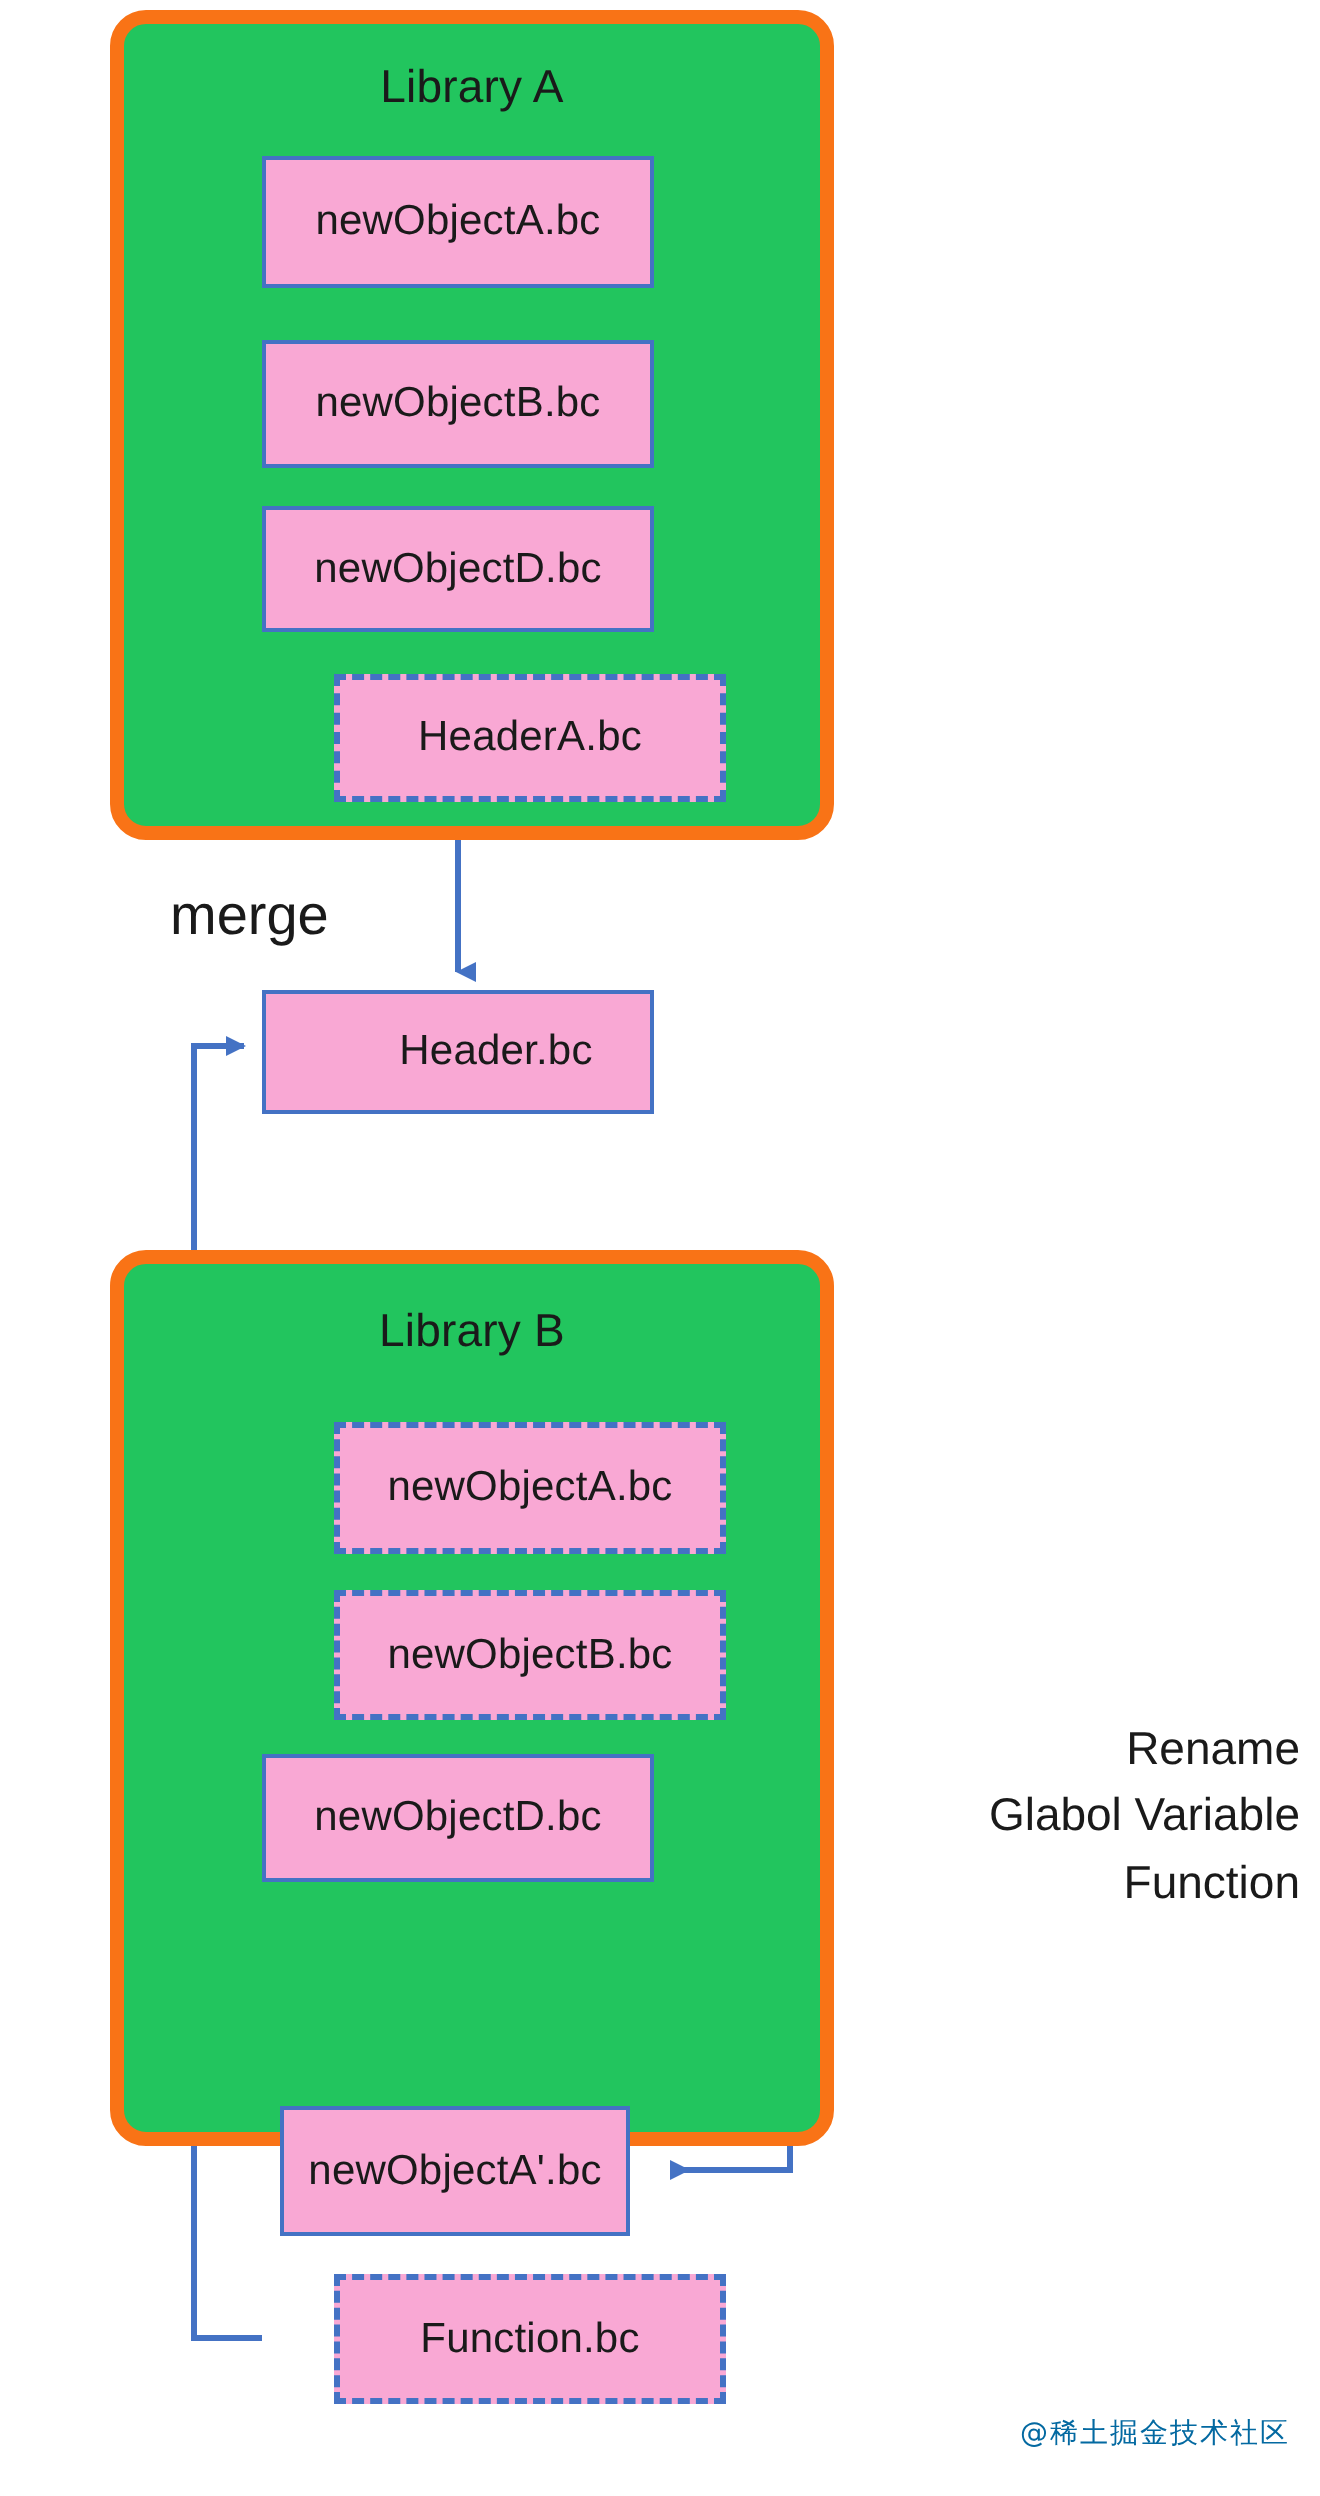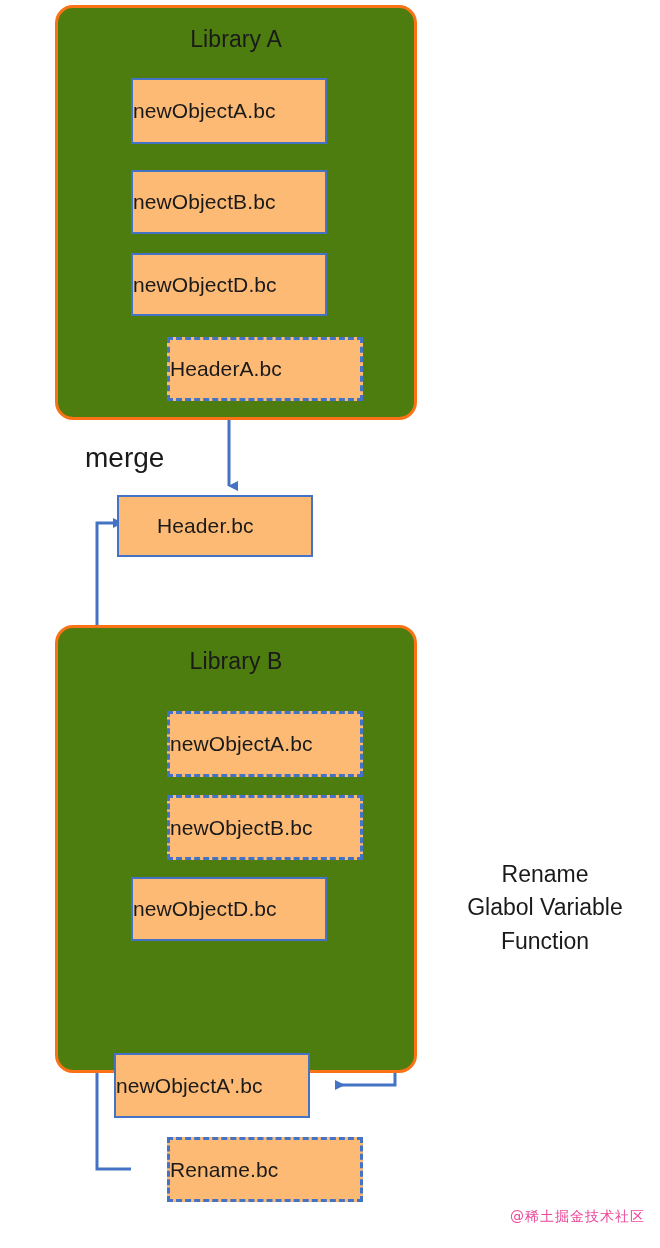--- a/index.html
+++ b/index.html
@@ -21,41 +21,41 @@
     position: absolute;
     left: 0;
     top: 0;
     width: 660px;
     height: 1248px;
     pointer-events: none;
   }
   .library {
     position: absolute;
     box-sizing: border-box;
-    background: #4d7c0f;
-    border: 3px solid #f97316;
+    background: #22c55e;
+    border: 7px solid #f97316;
     border-radius: 18px;
   }
   .library-title {
     position: absolute;
     left: 0;
     right: 0;
     text-align: center;
     font-size: 23px;
     color: #1a1a1a;
     letter-spacing: .1px;
   }
   .node {
     position: absolute;
     box-sizing: border-box;
-    background: #fdba74;
+    background: #f9a8d4;
     border: 2px solid #4472c4;
     display: flex;
     align-items: center;
-    justify-content: flex-start;
+    justify-content: center;
     font-size: 21px;
     color: #1a1a1a;
     letter-spacing: .1px;
   }
   .node.dashed {
     border-style: dashed;
     border-width: 3px;
     margin-left: 36px;
   }
   .plain-label {
@@ -66,21 +66,21 @@
   .side-note {
     position: absolute;
     text-align: center;
     font-size: 23px;
     line-height: 1.45;
     color: #1a1a1a;
   }
   .watermark {
     position: absolute;
     font-size: 14px;
-    color: #ec4899;
+    color: #0369a1;
     font-family: "DejaVu Sans", sans-serif;
     letter-spacing: 1px;
     white-space: nowrap;
   }
 </style>
 </head>
 <body>
 
 <div id="canvas">
 
@@ -129,50 +129,50 @@
   <div class="node" style="left:131px; top:253px; width:196px; height:63px;">
     <span>newObjectD.bc</span>
   </div>
 
   <div class="node dashed" style="left:131px; top:337px; width:196px; height:64px;">
     <span>HeaderA.bc</span>
   </div>
 
   <div class="plain-label" style="left:85px; top:442px;">merge</div>
 
-  <div class="node" style="left:117px; top:495px; width:196px; height:62px;padding-left:38px;">
+  <div class="node" style="left:131px; top:495px; width:196px; height:62px;padding-left:38px;">
     <span>Header.bc</span>
   </div>
 
   <div class="library" style="left:55px; top:625px; width:362px; height:448px;">
     <div class="library-title" style="top:20px;">Library B</div>
   </div>
 
   <div class="node dashed" style="left:131px; top:711px; width:196px; height:66px;">
     <span>newObjectA.bc</span>
   </div>
 
   <div class="node dashed" style="left:131px; top:795px; width:196px; height:65px;">
     <span>newObjectB.bc</span>
   </div>
 
   <div class="node" style="left:131px; top:877px; width:196px; height:64px;">
     <span>newObjectD.bc</span>
   </div>
 
 
-  <div class="node" style="left:114px; top:1053px; width:196px; height:65px;">
+  <div class="node" style="left:140px; top:1053px; width:175px; height:65px;">
     <span>newObjectA'.bc</span>
   </div>
 
   <div class="node dashed" style="left:131px; top:1137px; width:196px; height:65px;">
-    <span>Rename.bc</span>
+    <span>Function.bc</span>
   </div>
 
-  <div class="side-note" style="left:440px; top:858px; width:210px;">
+  <div class="side-note" style="left:440px; top:858px; width:210px;text-align:right;">
     <div>Rename</div>
     <div>Glabol Variable</div>
     <div>Function</div>
   </div>
 
   <div class="watermark" style="left:510px; top:1208px;">@稀土掘金技术社区</div>
 
 </div>
 
 </body></html>

